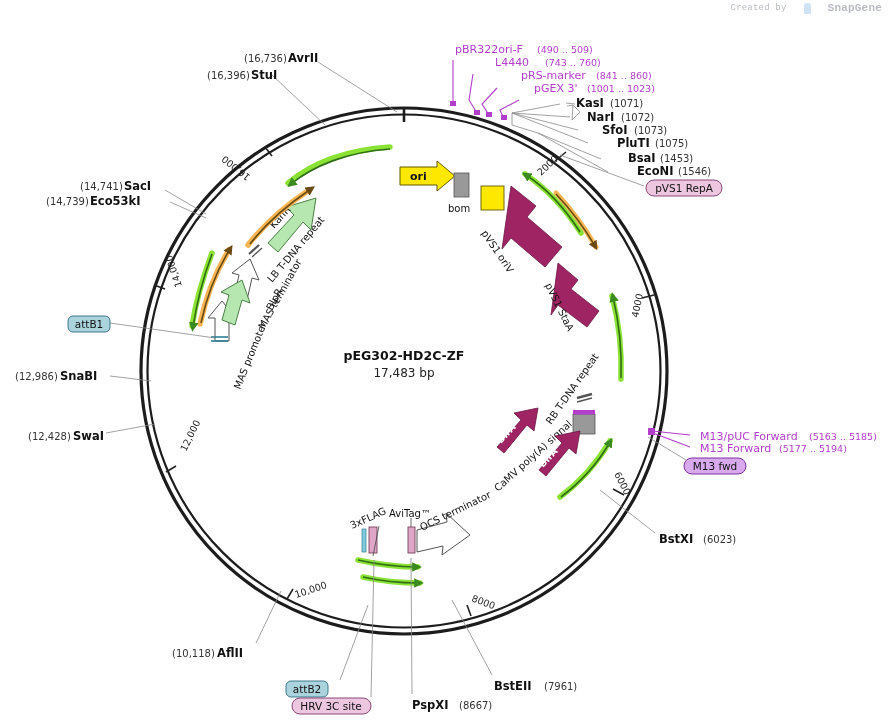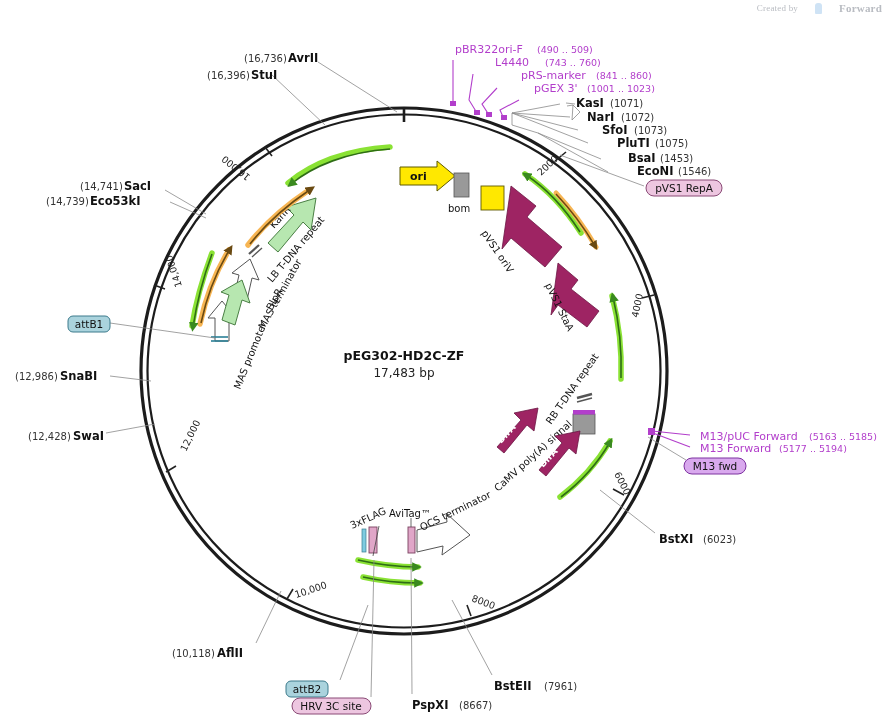--- a/index.html
+++ b/index.html
@@ -1,18 +1,18 @@
 <!DOCTYPE html>
 <html><head>
 <meta charset="utf-8">
 <style>
   html,body{margin:0;padding:0;background:#ffffff;}
   body{width:890px;height:722px;font-family:"DejaVu Sans","Liberation Sans",sans-serif;overflow:hidden;position:relative;}
   #map{position:absolute;left:0;top:0;width:890px;height:722px;}
-  .wm{position:absolute;right:8px;top:2px;font-size:9px;color:#b9bcc2;font-family:Liberation Serif, serif;letter-spacing:.2px;display:flex;align-items:center;gap:17px;}
+  .wm{position:absolute;right:8px;top:2px;font-size:9px;color:#b9bcc2;font-family:Liberation Mono, monospace;letter-spacing:.2px;display:flex;align-items:center;gap:17px;}
   .wm .snap{font-weight:bold;font-size:11px;color:#b9bcc2;}
   .wm .logo{display:inline-block;width:7px;height:11px;background:#cfe3f5;border-radius:3px 3px 1px 1px;}
   text{font-family:"DejaVu Sans","Liberation Sans",sans-serif;}
   .enz{font-size:11.5px;font-weight:bold;fill:#111;}
   .pos{font-size:10px;fill:#333;}
   .purple{font-size:11px;fill:#b23ecb;}
   .purplepos{font-size:9.5px;fill:#b23ecb;}
   .tick{font-size:9.5px;fill:#222;}
   .feat{font-size:10px;fill:#111;}
   .feat-w{font-size:9.5px;fill:#ffffff;font-weight:bold;}
@@ -20,21 +20,21 @@
   .subtitle{font-size:12px;fill:#222;}
   .lead{stroke:#8a8a8a;stroke-width:.8;fill:none;}
   .leadp{stroke:#b23ecb;stroke-width:1.1;fill:none;}
 </style>
 </head>
 <body>
 
 <div class="wm">
   <span>Created by</span>
   <span class="logo"></span>
-  <span class="snap">Forward</span>
+  <span class="snap">SnapGene</span>
 </div>
 
 <svg id="map" viewBox="0 0 890 722">
   <defs>
     <marker id="ahG" markerWidth="6" markerHeight="6" refX="3" refY="3" orient="auto">
       <path d="M0,0 L6,3 L0,6 z" fill="#3a8a1f"></path>
     </marker>
     <marker id="ahO" markerWidth="6" markerHeight="6" refX="3" refY="3" orient="auto">
       <path d="M0,0 L6,3 L0,6 z" fill="#6a4a12"></path>
     </marker>

